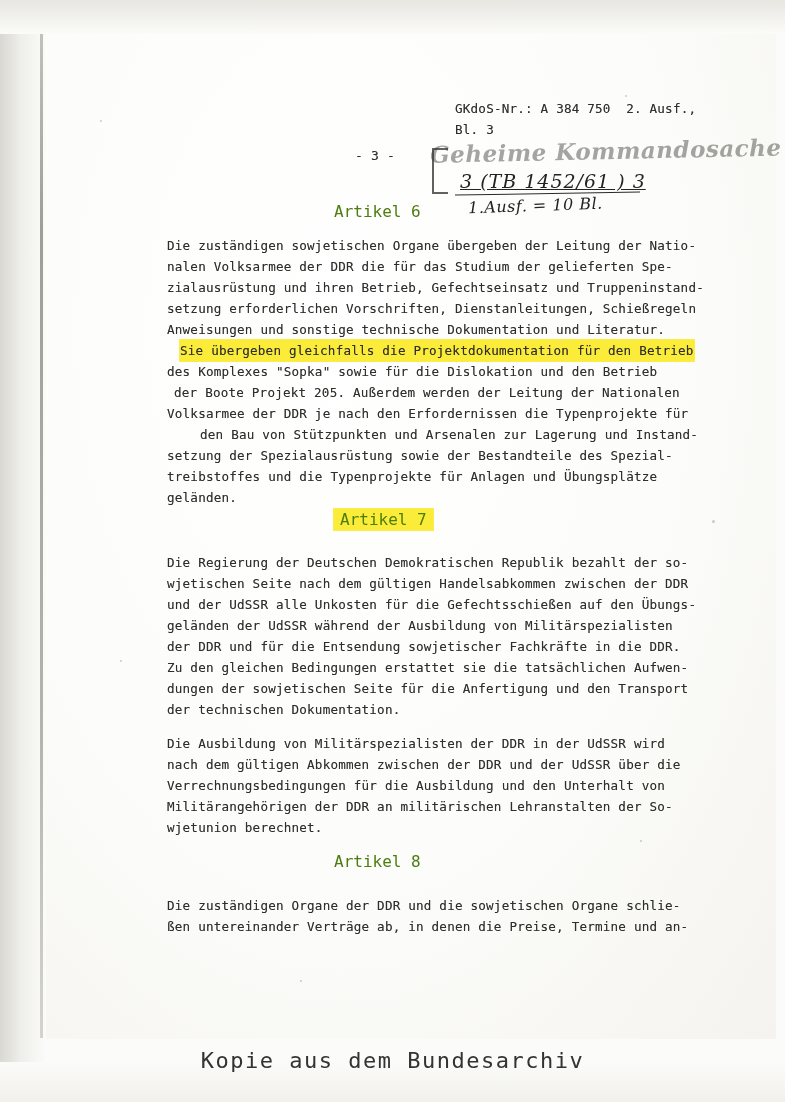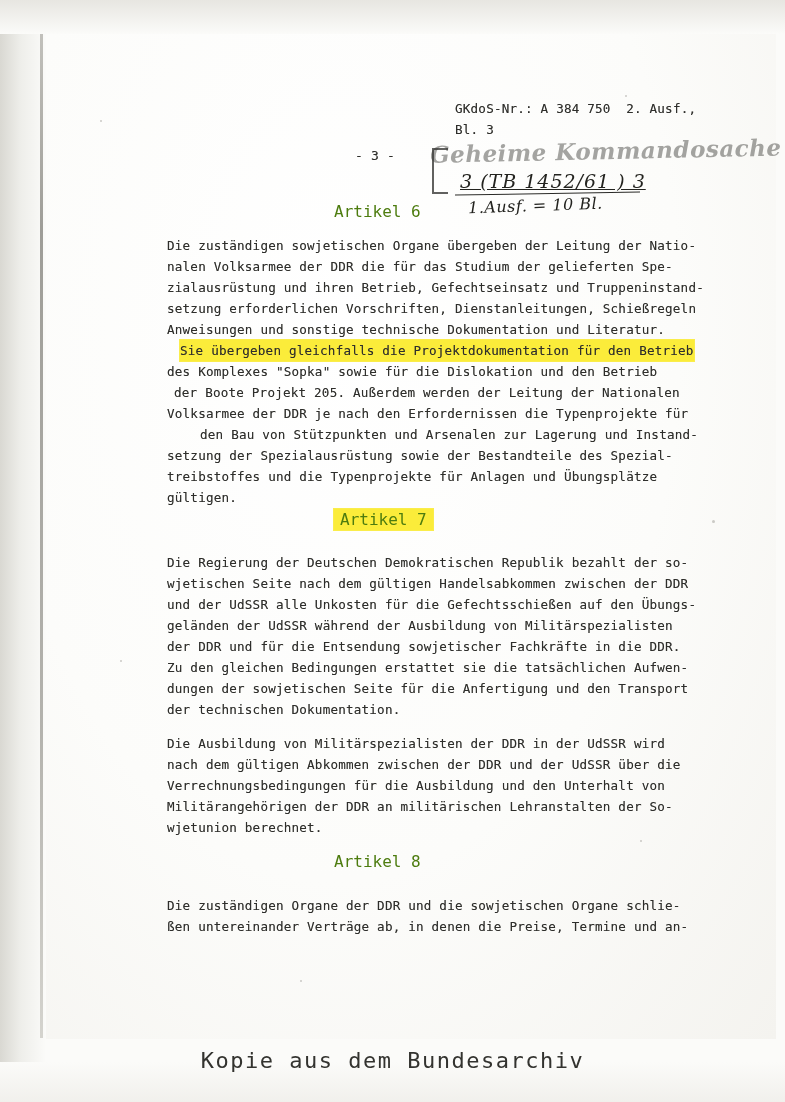--- a/index.html
+++ b/index.html
@@ -228,21 +228,21 @@
   <div class="tx" style="left:167px; top:298px;">setzung erforderlichen Vorschriften, Dienstanleitungen, Schießregeln</div>
   <div class="tx" style="left:167px; top:319px;text-align:center;">Anweisungen und sonstige technische Dokumentation und Literatur.</div>
   <div class="tx hl" style="left:180px; top:340px;">Sie übergeben gleichfalls die Projektdokumentation für den Betrieb</div>
   <div class="tx" style="left:167px; top:361px;">des Komplexes "Sopka" sowie für die Dislokation und den Betrieb</div>
   <div class="hl" style="position:absolute;left:164px;top:359px;width:220px;height:19px;z-index:-1;"></div>
   <div class="tx" style="left:167px; top:382px;margin-left:7px;">der Boote Projekt 205. Außerdem werden der Leitung der Nationalen</div>
   <div class="tx" style="left:167px; top:403px;">Volksarmee der DDR je nach den Erfordernissen die Typenprojekte für</div>
   <div class="tx" style="left:178px; top:424px;margin-left:22px;">den Bau von Stützpunkten und Arsenalen zur Lagerung und Instand-</div>
   <div class="tx" style="left:167px; top:445px;">setzung der Spezialausrüstung sowie der Bestandteile des Spezial-</div>
   <div class="tx" style="left:167px; top:466px;">treibstoffes und die Typenprojekte für Anlagen und Übungsplätze</div>
-  <div class="tx" style="left:167px; top:487px;">gültigen.</div>
+  <div class="tx" style="left:167px; top:487px;">geländen.</div>
 
   <div class="art hl" style="left:334px; top:509px; padding:1px 6px;">Artikel 7</div>
 
   <div class="tx" style="left:167px; top:552px;">Die Regierung der Deutschen Demokratischen Republik bezahlt der so-</div>
   <div class="tx" style="left:167px; top:594px;">und der UdSSR alle Unkosten für die Gefechtsschießen auf den Übungs-</div>
   <div class="tx" style="left:167px; top:573px;">wjetischen Seite nach dem gültigen Handelsabkommen zwischen der DDR</div>
   <div class="tx" style="left:167px; top:615px;">geländen der UdSSR während der Ausbildung von Militärspezialisten</div>
   <div class="tx" style="left:167px; top:636px;">der DDR und für die Entsendung sowjetischer Fachkräfte in die DDR.</div>
   <div class="tx" style="left:167px; top:657px;">Zu den gleichen Bedingungen erstattet sie die tatsächlichen Aufwen-</div>
   <div class="tx" style="left:167px; top:678px;">dungen der sowjetischen Seite für die Anfertigung und den Transport</div>

